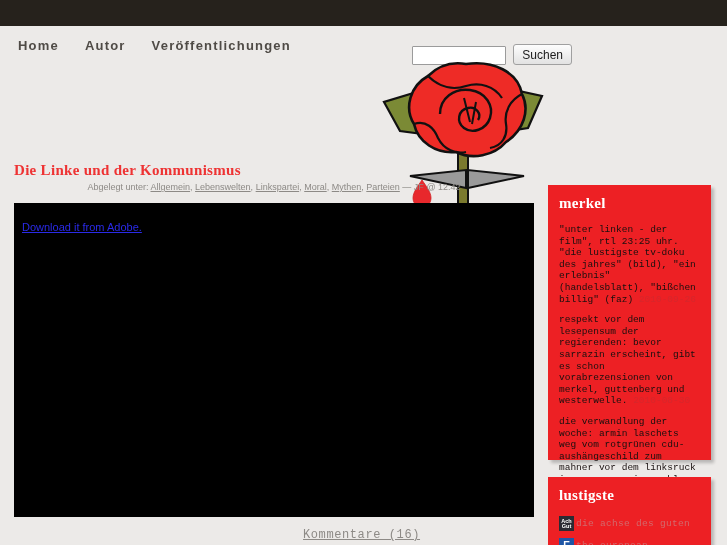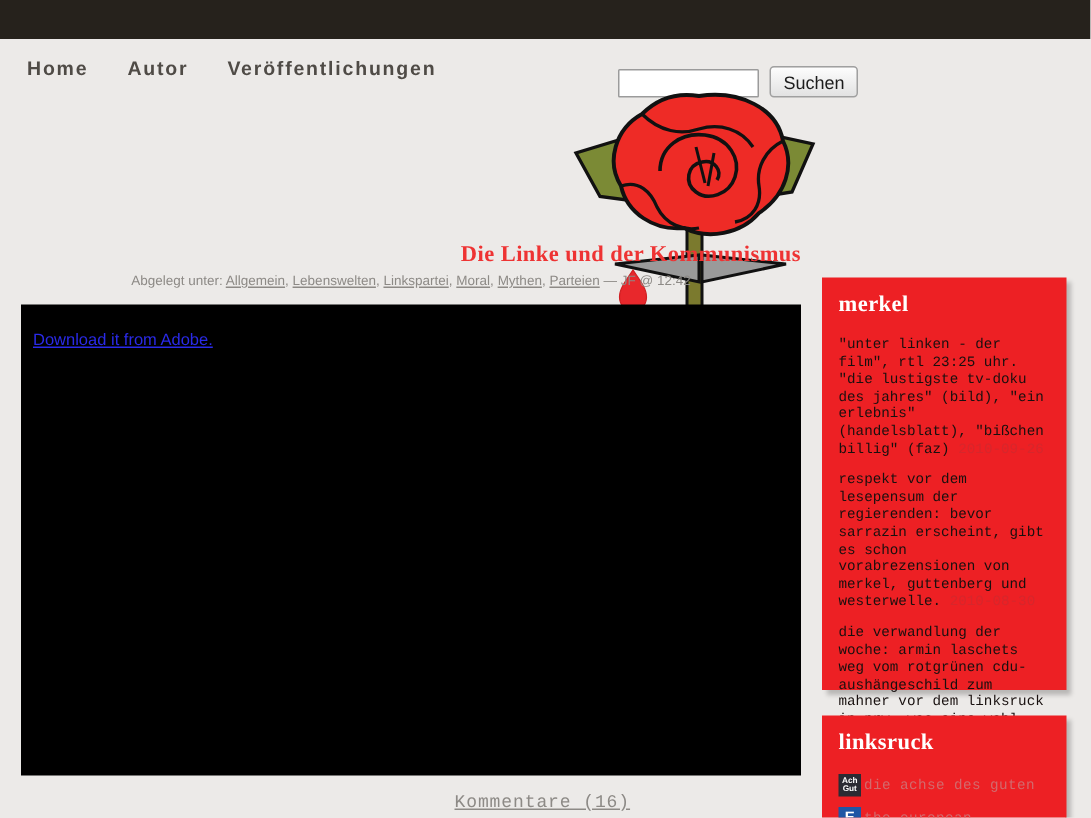--- a/index.html
+++ b/index.html
@@ -79,21 +79,21 @@
     left: 378px; top: 58px;
     width: 176px; height: 152px;
     pointer-events: none;
   }
 
   
   .post-title {
     position: absolute;
     left: 14px; top: 162px;
     width: 520px;
-    text-align: right;
+    text-align: left;
     font-family: "Liberation Serif", serif;
     font-weight: bold;
     font-size: 15px;
     color: #ee3333;
     letter-spacing: 0.3px;
   }
   .post-meta {
     position: absolute;
     left: 14px; top: 182px;
     width: 520px;
@@ -301,21 +301,21 @@
     </div>
     <div class="tweet">
       <span>die verwandlung der woche: armin laschets weg vom rotgrünen cdu-aushängeschild zum mahner vor dem linksruck in nrw. was eine wahl ausmacht.</span>
       <span class="tweet-date">2010-08-11</span>
     </div>
 
     <a class="more-tweets">weitere tweets...</a>
   </div>
 
   <div class="widget" id="widget-delicious">
-    <div class="widget-title">linksruck</div>
+    <div class="widget-title">lustigste</div>
 
     <div class="dl-item">
       <span class="dl-favicon fav-achgut">Ach Gut</span>
       <a class="dl-label">die achse des guten</a>
     </div>
     <div class="dl-item">
       <span class="dl-favicon fav-european">E</span>
       <a class="dl-label">the european</a>
     </div>
   </div>

